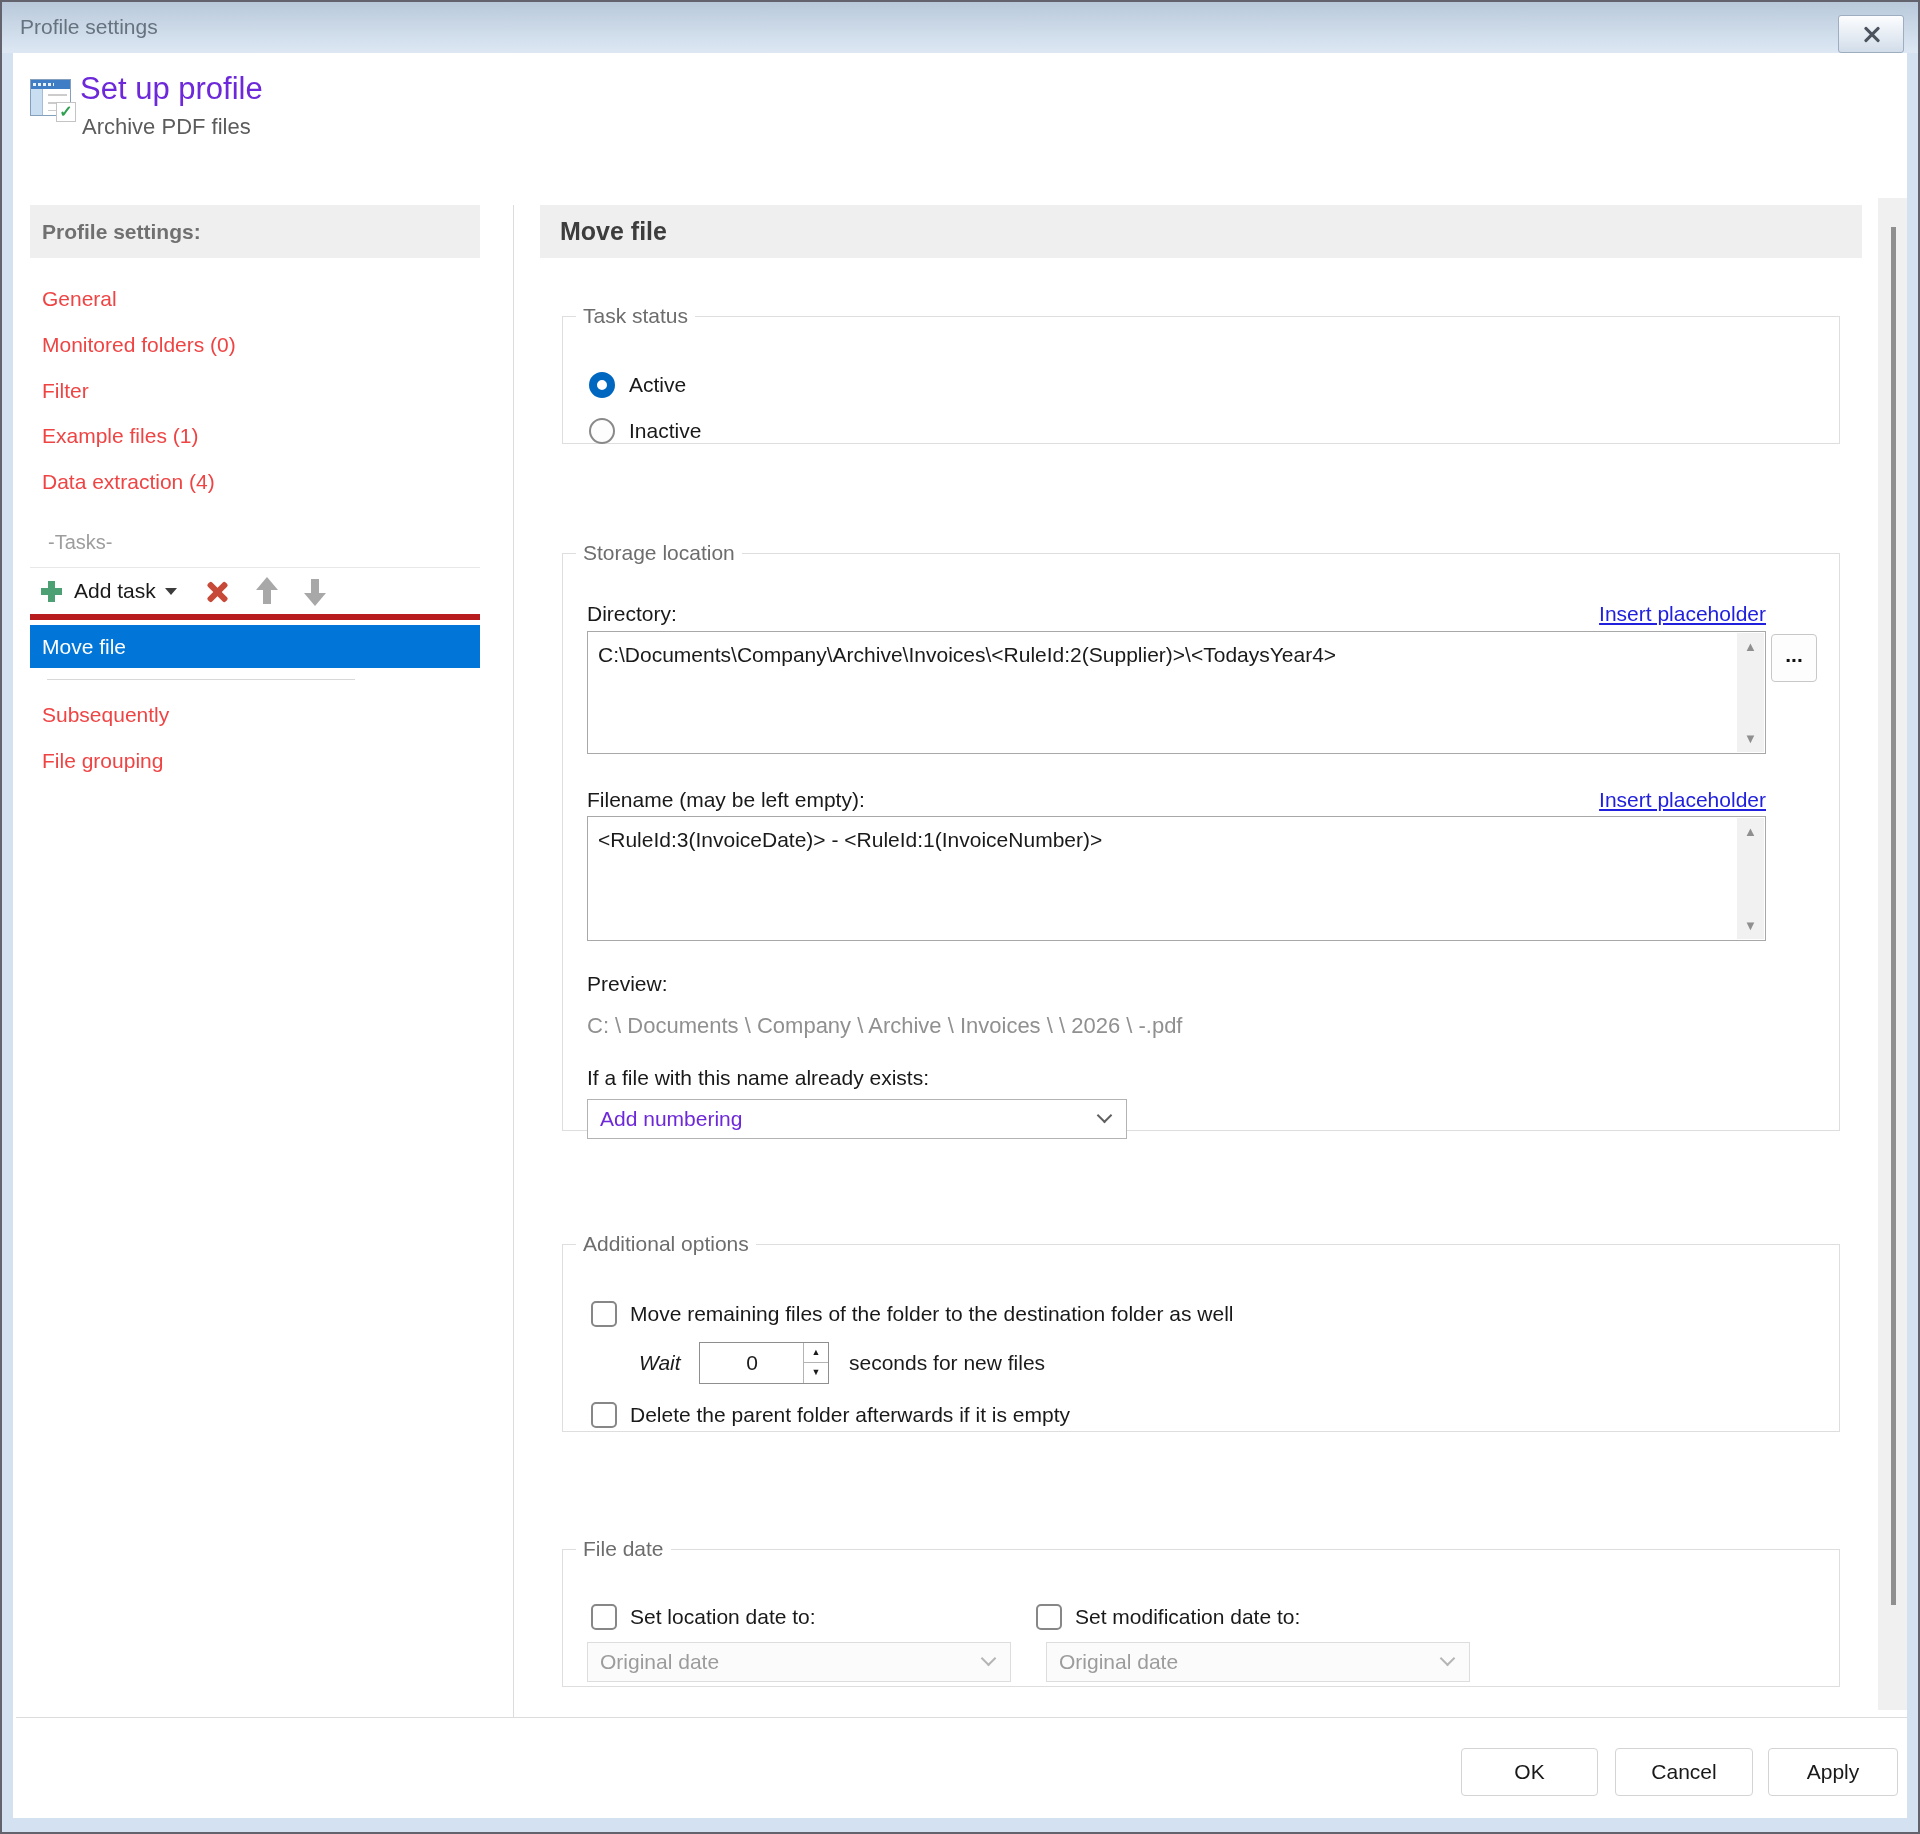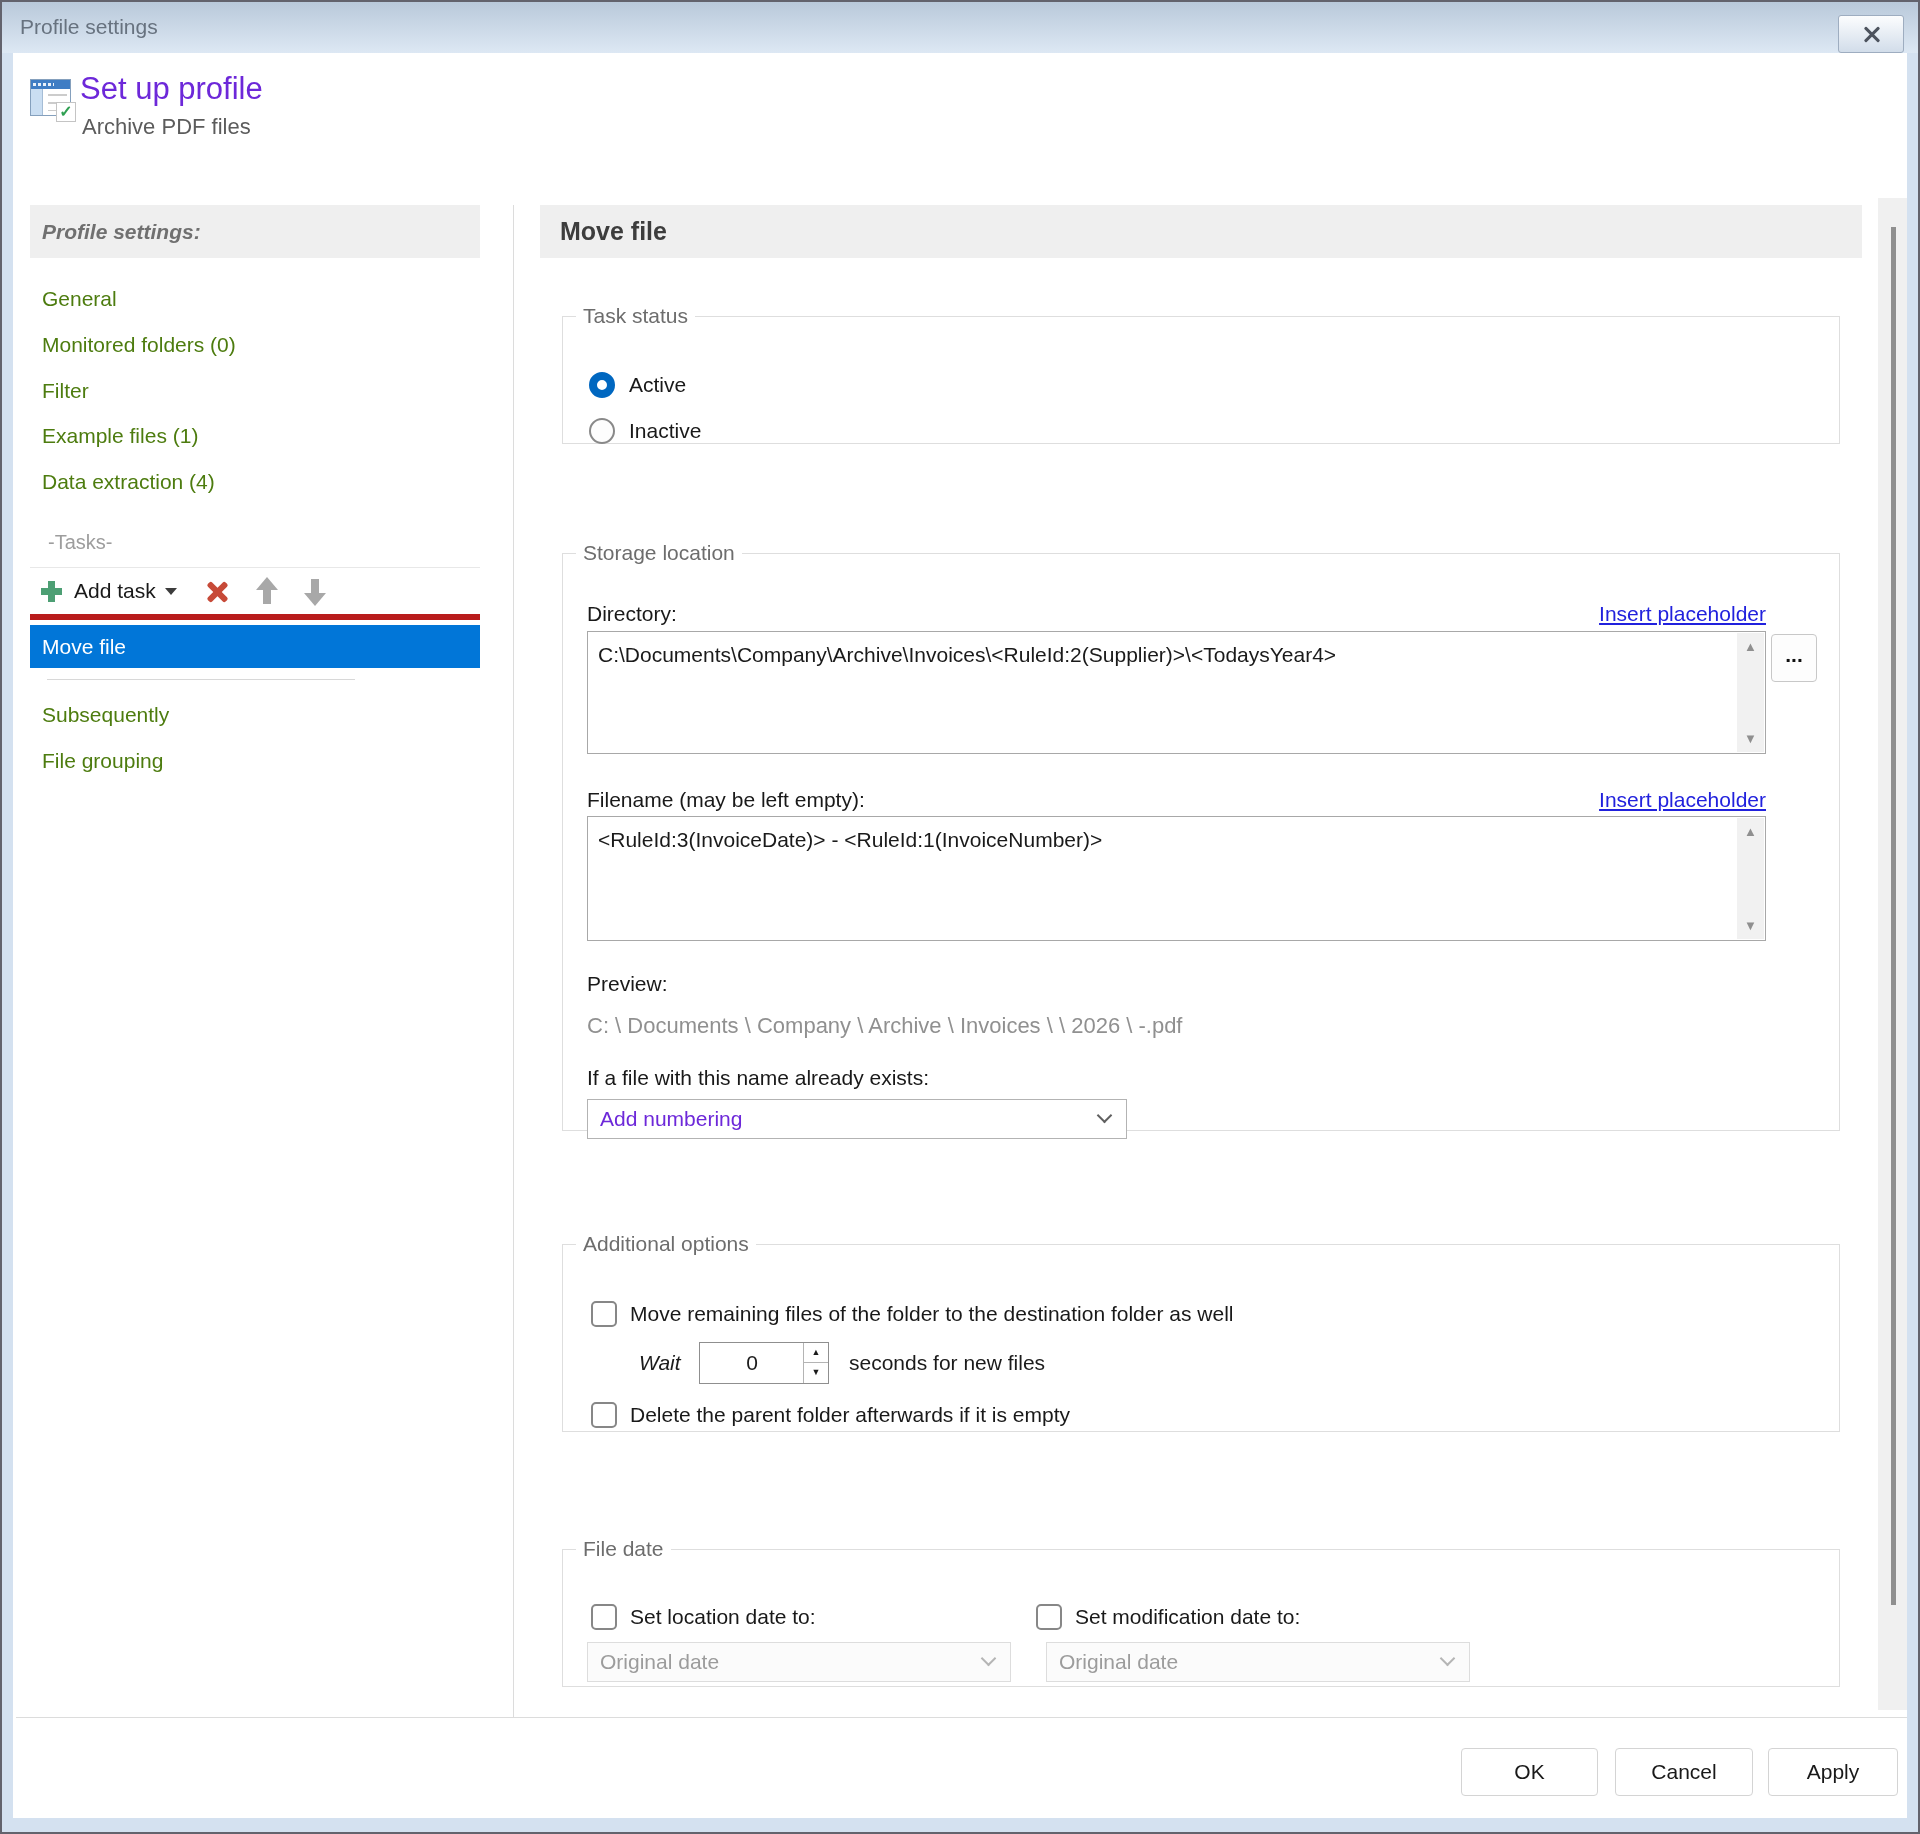--- a/index.html
+++ b/index.html
@@ -28,23 +28,23 @@
   .ic-side { position:absolute; left:0; top:9px; width:12px; height:26px; background:#cadef2; border-right:1px solid #a5bdd6; }
   .ic-lines { position:absolute; left:17px; top:14px; width:19px; height:17px;
               background:repeating-linear-gradient(#cccccc 0 2px,rgba(0,0,0,0) 2px 8px); }
   .ic-check { position:absolute; right:0; bottom:0; width:20px; height:20px; background:#fff; border:1px solid #c4c4c4;
               color:#2fa052; font-size:16px; font-weight:bold; line-height:18px; text-align:center; }
   .ic-check::after { content:"✓"; }
   #app-title { position:absolute; left:80px; top:68px; font-size:31px; line-height:42px; color:#6d28d9; }
   #app-subtitle { position:absolute; left:82px; top:112px; font-size:22px; line-height:30px; color:#5c5c5c; }
 
   
-  #sb-header { position:absolute; left:30px; top:205px; width:450px; height:53px; background:#efefef;font-style:italic; }
+  #sb-header { position:absolute; left:30px; top:205px; width:450px; height:53px; background:#efefef; }
   #sb-header span { position:absolute; left:12px; top:0; line-height:53px; font-size:21px; font-weight:bold; color:#707070; }
-  .sb-item { position:absolute; left:42px; font-size:21px; line-height:30px; color:#4d7c0f; cursor:default;text-align:right; }
+  .sb-item { position:absolute; left:42px; font-size:21px; line-height:30px; color:#ef4444; cursor:default;text-align:right; }
   #tasks-label { position:absolute; left:48px; top:527px; font-size:20px; line-height:30px; color:#9d9d9d; }
   #sb-toolbar { position:absolute; left:30px; top:567px; width:450px; height:53px; background:#fff;
                 border-top:1px solid #e8e8e8; border-bottom:6px solid #b91c1c;
                 display:flex; align-items:center; padding-left:9px; }
   #add-task-btn { display:flex; align-items:center; }
   .tb-plus { position:relative; width:25px; height:25px; }
   .tb-plus::before { content:""; position:absolute; left:9px; top:2px; width:7px; height:21px; background:#4d9f74; }
   .tb-plus::after  { content:""; position:absolute; left:2px; top:9px; width:21px; height:7px; background:#4d9f74; }
   #add-task-label { margin-left:10px; font-size:21px; color:#191919; }
   .tb-caret { margin-left:9px; width:0; height:0; border-left:6px solid rgba(0,0,0,0);

